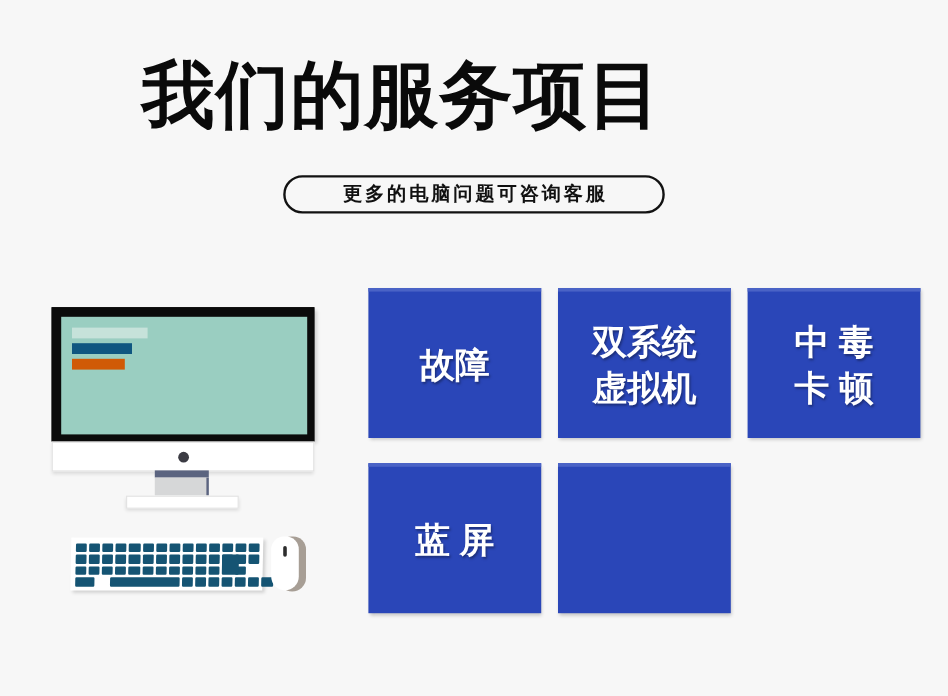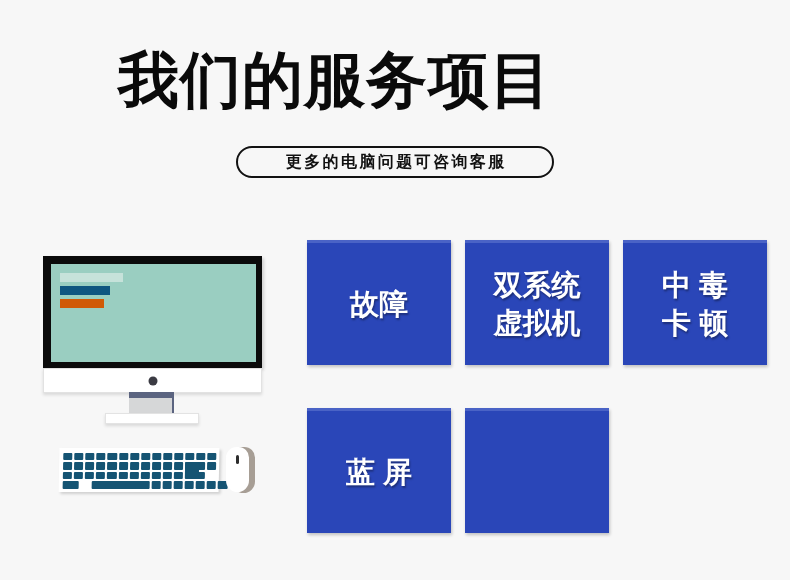--- a/index.html
+++ b/index.html
@@ -227,21 +227,21 @@
     font-weight: 700;
     white-space: nowrap;
     text-shadow: 1px 2px 2px rgba(0,0,0,0.35);
   }
   .tile.spaced .tile-line { letter-spacing: 8px; text-indent: 8px; }
 
   .tile.c0 { left: 0px; }
   .tile.c1 { left: 158px; }
   .tile.c2 { left: 316px; }
   .tile.r0 { top: 0px; }
-  .tile.r1 { top: 168px; text-align: right; }
+  .tile.r1 { top: 146px; text-align: right; }
 </style>
 </head>
 <body>
 
 <div id="header">
   <div id="page-title">我们的服务项目</div>
   <div id="subtitle-pill">
     <span id="subtitle-text">更多的电脑问题可咨询客服</span>
   </div>
 </div>

